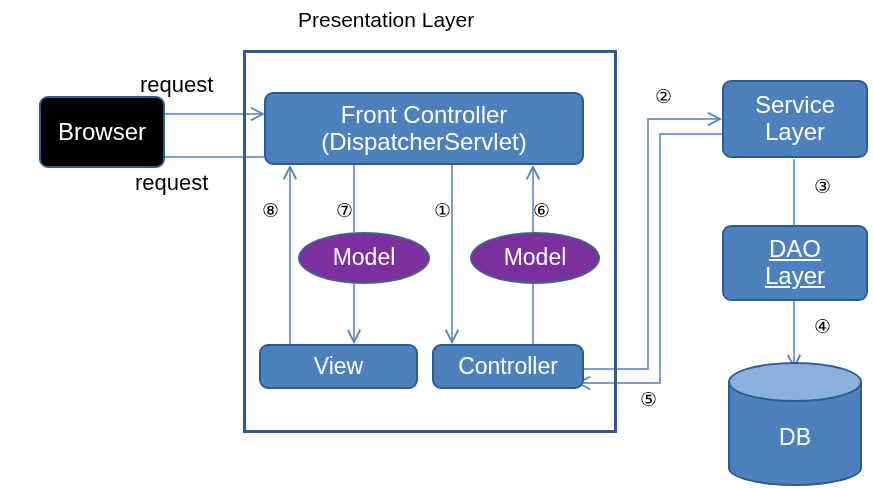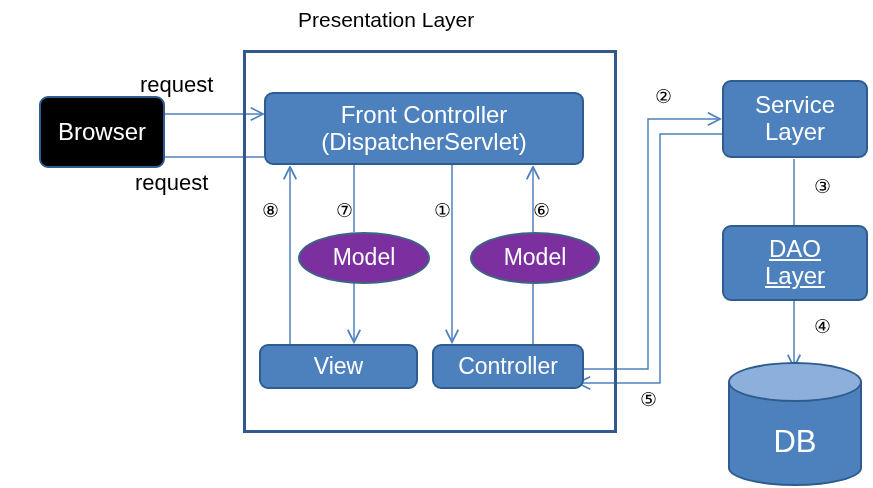--- a/index.html
+++ b/index.html
@@ -195,21 +195,21 @@
   </div>
 
   <div class="node rrect blue" style="left:722px; top:225px; width:146px; height:76px; font-size:24px; flex-direction:column;text-decoration:underline;">
     <span>DAO</span>
     <span>Layer</span>
   </div>
 
   <div class="cylinder" style="left:728px; top:362px; width:134px; height:124px;">
     <div class="cyl-body" style="top:20px; height:104px;"></div>
     <div class="cyl-top" style="height:40px;"></div>
-    <div class="cyl-text" style="top:62px; font-size:31px;">DB</div>
+    <div class="cyl-text" style="top:62px; font-size:23px;">DB</div>
   </div>
 
   <div class="label edge-label" style="left:140px; top:72px;">request</div>
   <div class="label edge-label" style="left:135px; top:170px;">request</div>
 
   <div class="label step-label" style="left:262px; top:199px;">⑧</div>
   <div class="label step-label" style="left:336px; top:199px;">⑦</div>
   <div class="label step-label" style="left:434px; top:199px;">①</div>
   <div class="label step-label" style="left:533px; top:199px;">⑥</div>
   <div class="label step-label" style="left:655px; top:85px;">②</div>

